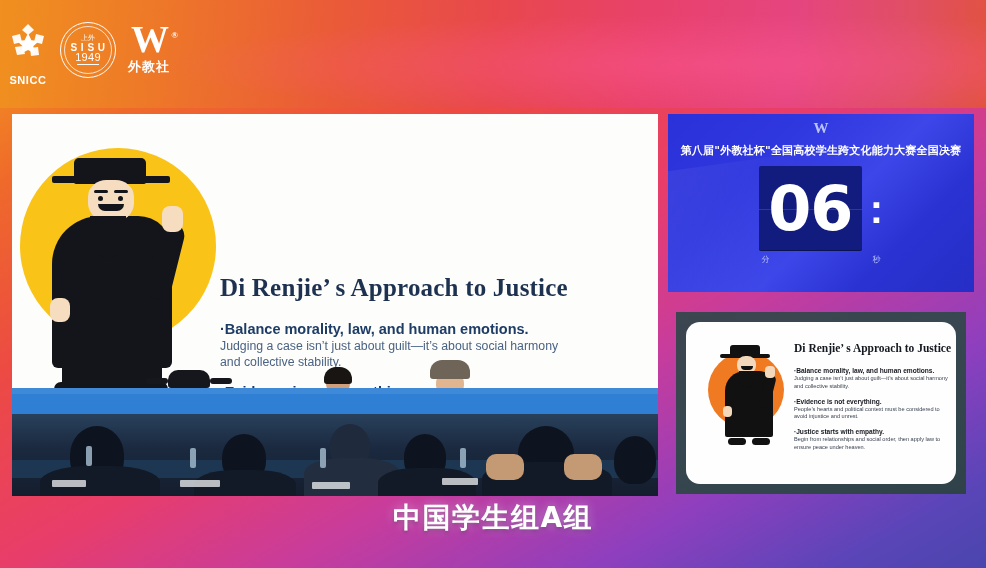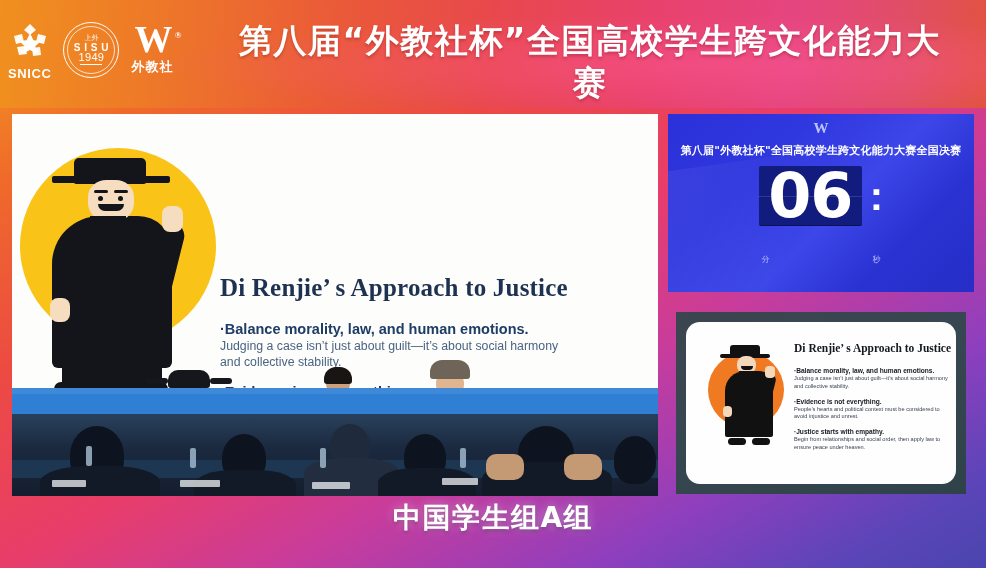--- a/index.html
+++ b/index.html
@@ -13,21 +13,21 @@
   
   #header{position:absolute;left:0;top:0;width:986px;height:108px;
     background:linear-gradient(95deg,#f0901f 0%,#ee7b27 14%,#ea5a38 34%,#e8484d 50%,#e8416c 66%,#e5457f 80%,#e04f63 92%,#e2523f 100%);
     overflow:hidden;}
   #header:after{content:"";position:absolute;inset:0;
     background:radial-gradient(ellipse at 72% 60%,rgba(255,90,150,.45) 0%,rgba(255,90,150,0) 55%);}
   .hdr-logos{position:absolute;left:8px;top:22px;display:flex;align-items:flex-start;gap:12px;z-index:3;}
   .logo-block{display:flex;flex-direction:column;align-items:center;}
   .snicc-mark{width:40px;height:40px;position:relative;}
   .snicc-mark svg{display:block;}
-  .snicc-text{color:#fff;font-size:13px;font-weight:bold;letter-spacing:.6px;margin-top:4px;
+  .snicc-text{color:#fff;font-size:11px;font-weight:bold;letter-spacing:.6px;margin-top:12px;
     font-family:"Liberation Sans",sans-serif;}
   .sisu-seal{width:54px;height:54px;border-radius:50%;border:1.6px solid #fff;
     display:flex;flex-direction:column;align-items:center;justify-content:center;position:relative;}
   .sisu-seal:before{content:"";position:absolute;inset:3px;border-radius:50%;border:1px solid rgba(255,255,255,.75);}
   .sisu-top{color:#fff;font-size:7px;line-height:8px;margin-top:-1px;}
   .sisu-mid{color:#fff;font-size:10px;font-weight:bold;letter-spacing:.5px;line-height:11px;}
   .sisu-year{color:#fff;font-size:11px;line-height:9px;letter-spacing:.3px;}
   .sisu-bar{width:22px;height:1.5px;background:#fff;margin-top:2px;}
   .wlogo{display:flex;flex-direction:column;align-items:center;}
   .wmark{color:#fff;font-size:38px;font-weight:bold;line-height:34px;letter-spacing:-2px;
@@ -117,21 +117,21 @@
   #timer{position:absolute;left:668px;top:114px;width:306px;height:178px;
     background:linear-gradient(135deg,#2b31d8 0%,#2f37df 30%,#3d46e8 55%,#2a32d2 75%,#262ec6 100%);
     overflow:hidden;}
   #timer:before{content:"";position:absolute;left:-40px;top:40px;width:340px;height:200px;
     background:linear-gradient(120deg,rgba(255,255,255,.08) 0%,rgba(255,255,255,0) 48%);transform:rotate(-8deg);}
   .tm-logo{position:absolute;left:50%;top:6px;transform:translateX(-50%);color:#c9d2ff;font-size:15px;
     font-weight:bold;font-family:"Liberation Serif",serif;opacity:.9;}
   .tm-head{position:absolute;left:0;right:0;top:29px;text-align:center;color:#ffffff;font-size:11px;
     font-weight:bold;letter-spacing:.2px;font-family:"DejaVu Sans","Liberation Sans",sans-serif;}
   .tm-row{position:absolute;left:0;right:0;top:52px;display:flex;justify-content:center;align-items:center;gap:8px;}
-  .tm-card{width:103px;height:60px;background:#121c7e;border-radius:2px;display:flex;align-items:center;justify-content:center;
+  .tm-card{width:103px;height:85px;background:#121c7e;border-radius:2px;display:flex;align-items:center;justify-content:center;
     box-shadow:inset 0 -1px 0 rgba(0,0,0,.35);position:relative;overflow:hidden;}
   .tm-card:after{content:"";position:absolute;left:0;right:0;top:50%;height:1px;background:rgba(255,255,255,.13);}
   .tm-digits{color:#fff;font-size:62px;font-weight:bold;line-height:62px;letter-spacing:-1px;
     font-family:"DejaVu Sans","Liberation Sans",sans-serif;}
   .tm-colon{color:#fff;font-size:40px;font-weight:bold;line-height:40px;}
   .tm-labels{position:absolute;left:0;right:0;top:140px;display:flex;justify-content:center;gap:8px;}
   .tm-lab{width:103px;text-align:center;color:#b9c4ff;font-size:8px;
     font-family:"DejaVu Sans","Liberation Sans",sans-serif;}
 
   
@@ -202,24 +202,20 @@
 
       <div class="wlogo">
         <div class="wmark">
           <span>W</span><sup>®</sup>
         </div>
         <div class="wsub">外教社</div>
       </div>
 
     </div>
 
-    <div class="hdr-titles">
-      <div class="hdr-cn">第八届“外教社杯”全国高校学生跨文化能力大赛</div>
-      <div class="hdr-en">The 8th SFLEP Cup National College Students’ Intercultural Competence Contest</div>
-    </div>
   </div>
 
   <div id="mainvid">
     <div class="screen">
       <div class="yellowblob"></div>
 
       <div class="diren">
         <div class="dr-body"></div>
         <div class="dr-arm"></div>
         <div class="dr-hat"></div>

